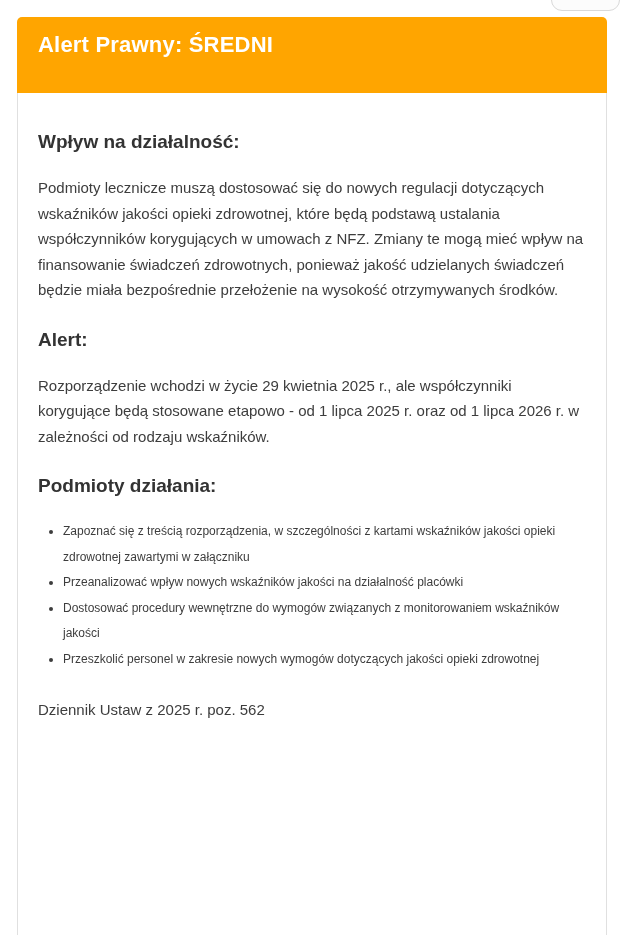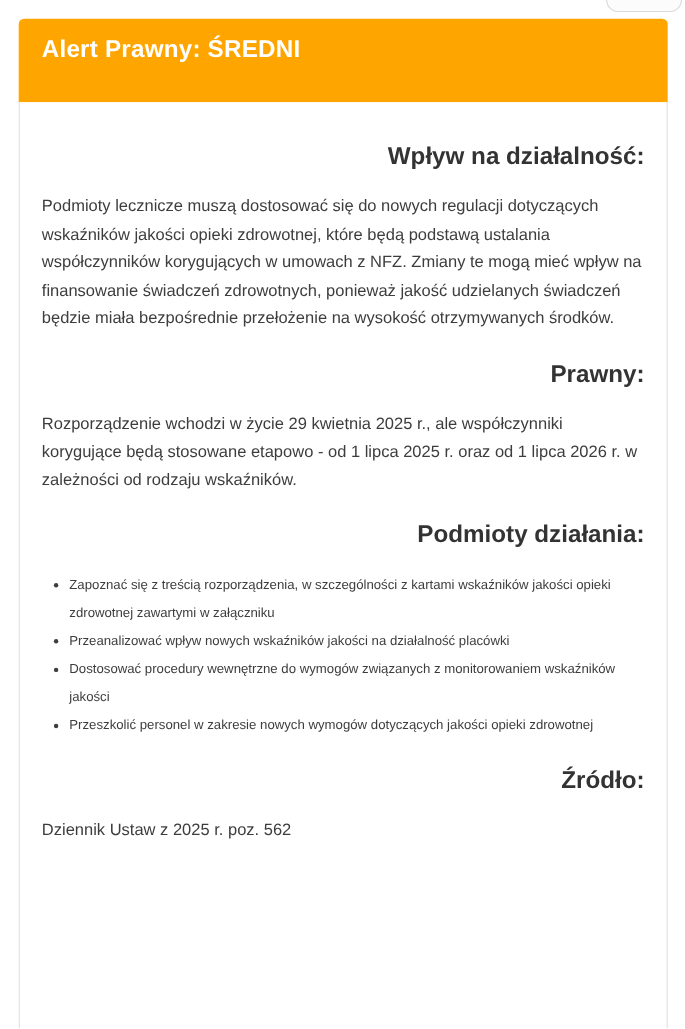--- a/index.html
+++ b/index.html
@@ -55,25 +55,24 @@
     font-size: 15px;
     line-height: 25.5px;
     color: #3d3d3d;
   }
   .content p.intro {
     font-weight: 700;
     color: #333333;
   }
   .content h3 {
     margin: 0 0 22px;
-    font-size: 22px;
+    font-size: 19px;
     line-height: 23px;
     font-weight: 700;
     color: #333333;
-    text-align: right;
   }
   .content ul {
     margin: 0 0 25px;
     padding-left: 25px;
   }
   .content li {
     font-size: 12px;
     line-height: 25.5px;
     color: #3d3d3d;
   }
@@ -90,29 +89,28 @@
     <header class="banner">
       <h1>Alert Prawny: ŚREDNI</h1>
     </header>
 
     <div class="content">
 
 
       <h3>Wpływ na działalność:</h3>
       <p>Podmioty lecznicze muszą dostosować się do nowych regulacji dotyczących wskaźników jakości opieki zdrowotnej, które będą podstawą ustalania współczynników korygujących w umowach z NFZ. Zmiany te mogą mieć wpływ na finansowanie świadczeń zdrowotnych, ponieważ jakość udzielanych świadczeń będzie miała bezpośrednie przełożenie na wysokość otrzymywanych środków.</p>
 
-      <h3>Prawny:</h3>
+      <h3>Alert:</h3>
       <p>Rozporządzenie wchodzi w życie 29 kwietnia 2025 r., ale współczynniki korygujące będą stosowane etapowo - od 1 lipca 2025 r. oraz od 1 lipca 2026 r. w zależności od rodzaju wskaźników.</p>
 
       <h3>Podmioty działania:</h3>
       <ul>
         <li>Zapoznać się z treścią rozporządzenia, w szczególności z kartami wskaźników jakości opieki zdrowotnej zawartymi w załączniku</li>
         <li>Przeanalizować wpływ nowych wskaźników jakości na działalność placówki</li>
         <li>Dostosować procedury wewnętrzne do wymogów związanych z monitorowaniem wskaźników jakości</li>
         <li>Przeszkolić personel w zakresie nowych wymogów dotyczących jakości opieki zdrowotnej</li>
       </ul>
 
-      <h3>Źródło:</h3>
       <p>Dziennik Ustaw z 2025 r. poz. 562</p>
 
     </div>
   </div>
 </div>
 
 </body></html>

